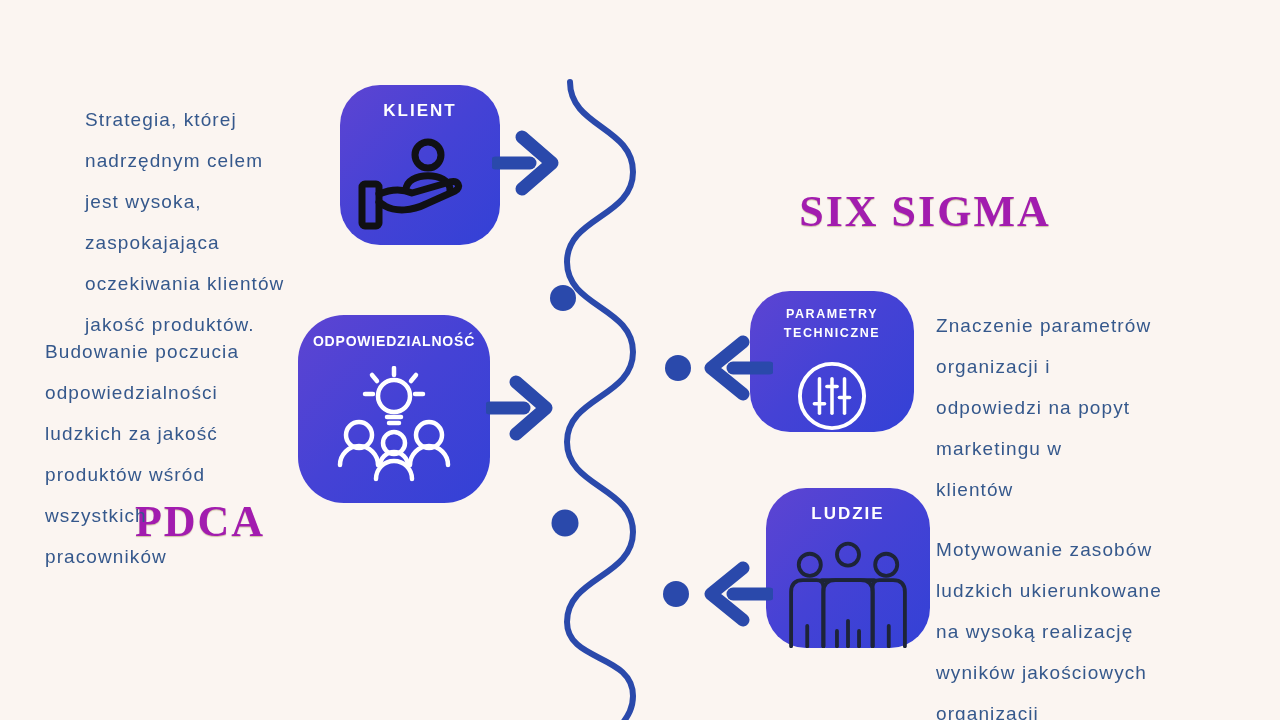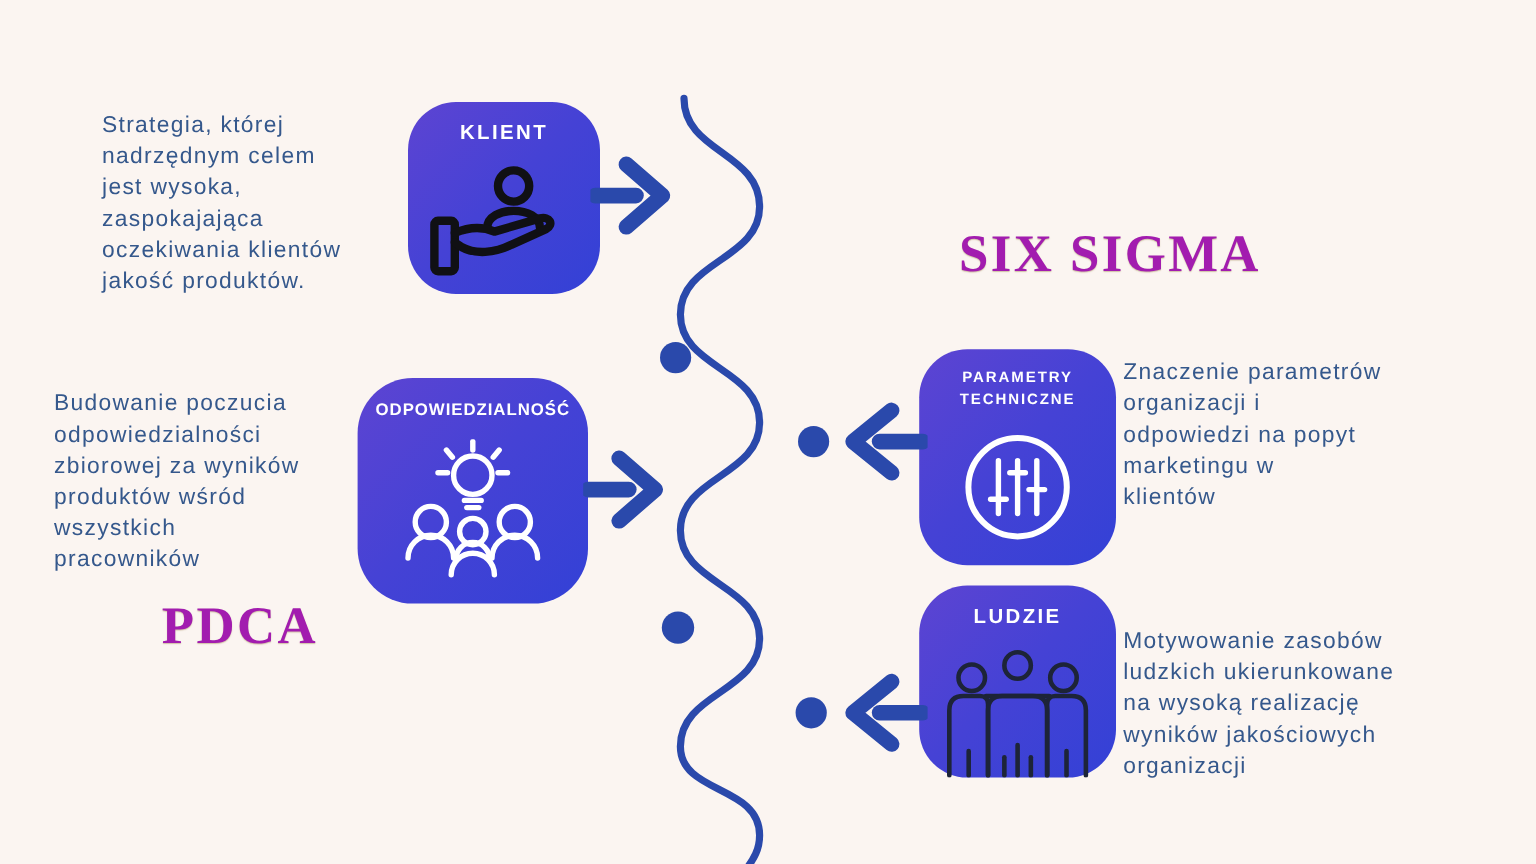--- a/index.html
+++ b/index.html
@@ -7,33 +7,33 @@
     position:relative;width:1280px;height:720px;overflow:hidden;
     background:#fbf5f1;
     font-family:"Liberation Sans","DejaVu Sans",sans-serif;
   }
   
   .overlay{position:absolute;left:0;top:0;width:1280px;height:720px;pointer-events:none;}
 
   
   .desc{position:absolute;color:#35588c;font-size:19px;line-height:26px;
         letter-spacing:1.1px;font-weight:500;}
-  .desc .line{display:block;}
+  .desc .line{display:block;margin-top:15px;}
   .desc-klient{left:85px;top:92px;width:250px;}
   .desc-odpow{left:45px;top:324px;width:255px;}
   .desc-param{left:936px;top:298px;width:260px;}
   .desc-ludzie{left:936px;top:522px;width:275px;}
 
   
   .card{position:absolute;display:flex;flex-direction:column;align-items:center;
         background:linear-gradient(135deg,#5d44d2 0%,#4542d5 48%,#3341d6 100%);
         border-radius:40px;color:#fff;gap:13px;}
   .card-klient{left:340px;top:85px;width:160px;height:160px;}
   .card-odpow{left:298px;top:315px;width:192px;height:188px;border-radius:46px;}
-  .card-param{left:766px;top:291px;width:164px;height:180px;}
+  .card-param{left:750px;top:291px;width:164px;height:141px;}
   .card-ludzie{left:766px;top:488px;width:164px;height:160px;}
   .card-label{font-weight:bold;font-size:17px;letter-spacing:2px;margin-top:16px;
               text-align:center;white-space:nowrap;}
   .card-odpow .card-label{font-size:14px;letter-spacing:.8px;margin-top:18px;}
   .card-param .card-label{font-size:12.5px;letter-spacing:1.6px;white-space:normal;
                           width:124px;line-height:19px;margin-top:14px;}
   .card-icon{margin-top:4px;}
 
   
   .title{position:absolute;font-family:"Liberation Serif","DejaVu Serif",serif;
@@ -88,21 +88,21 @@
   </div>
 
   <svg class="arrow arrow-1" width="70" height="72" viewBox="0 0 70 72" fill="none" stroke="#2a49ab" stroke-width="13" stroke-linecap="round" stroke-linejoin="round">
     <path d="M4,36 H38"></path>
       <path d="M30,10 L60,36 L30,62"></path>
   </svg>
 
   <div class="desc desc-odpow">
     <span class="line">Budowanie poczucia</span>
     <span class="line">odpowiedzialności</span>
-    <span class="line">zbiorowej za wyników</span>
+    <span class="line">ludzkich za jakość</span>
     <span class="line">produktów wśród</span>
     <span class="line">wszystkich</span>
     <span class="line">pracowników</span>
   </div>
 
   <div class="card card-odpow">
     <span class="card-label">ODPOWIEDZIALNOŚĆ</span>
     <svg class="card-icon" width="150" height="126" viewBox="0 0 150 126" fill="none" stroke="#ffffff" stroke-width="4.5" stroke-linecap="round" stroke-linejoin="round">
       <path d="M75,2 V9"></path>
         <path d="M53,9 L58,15"></path>

